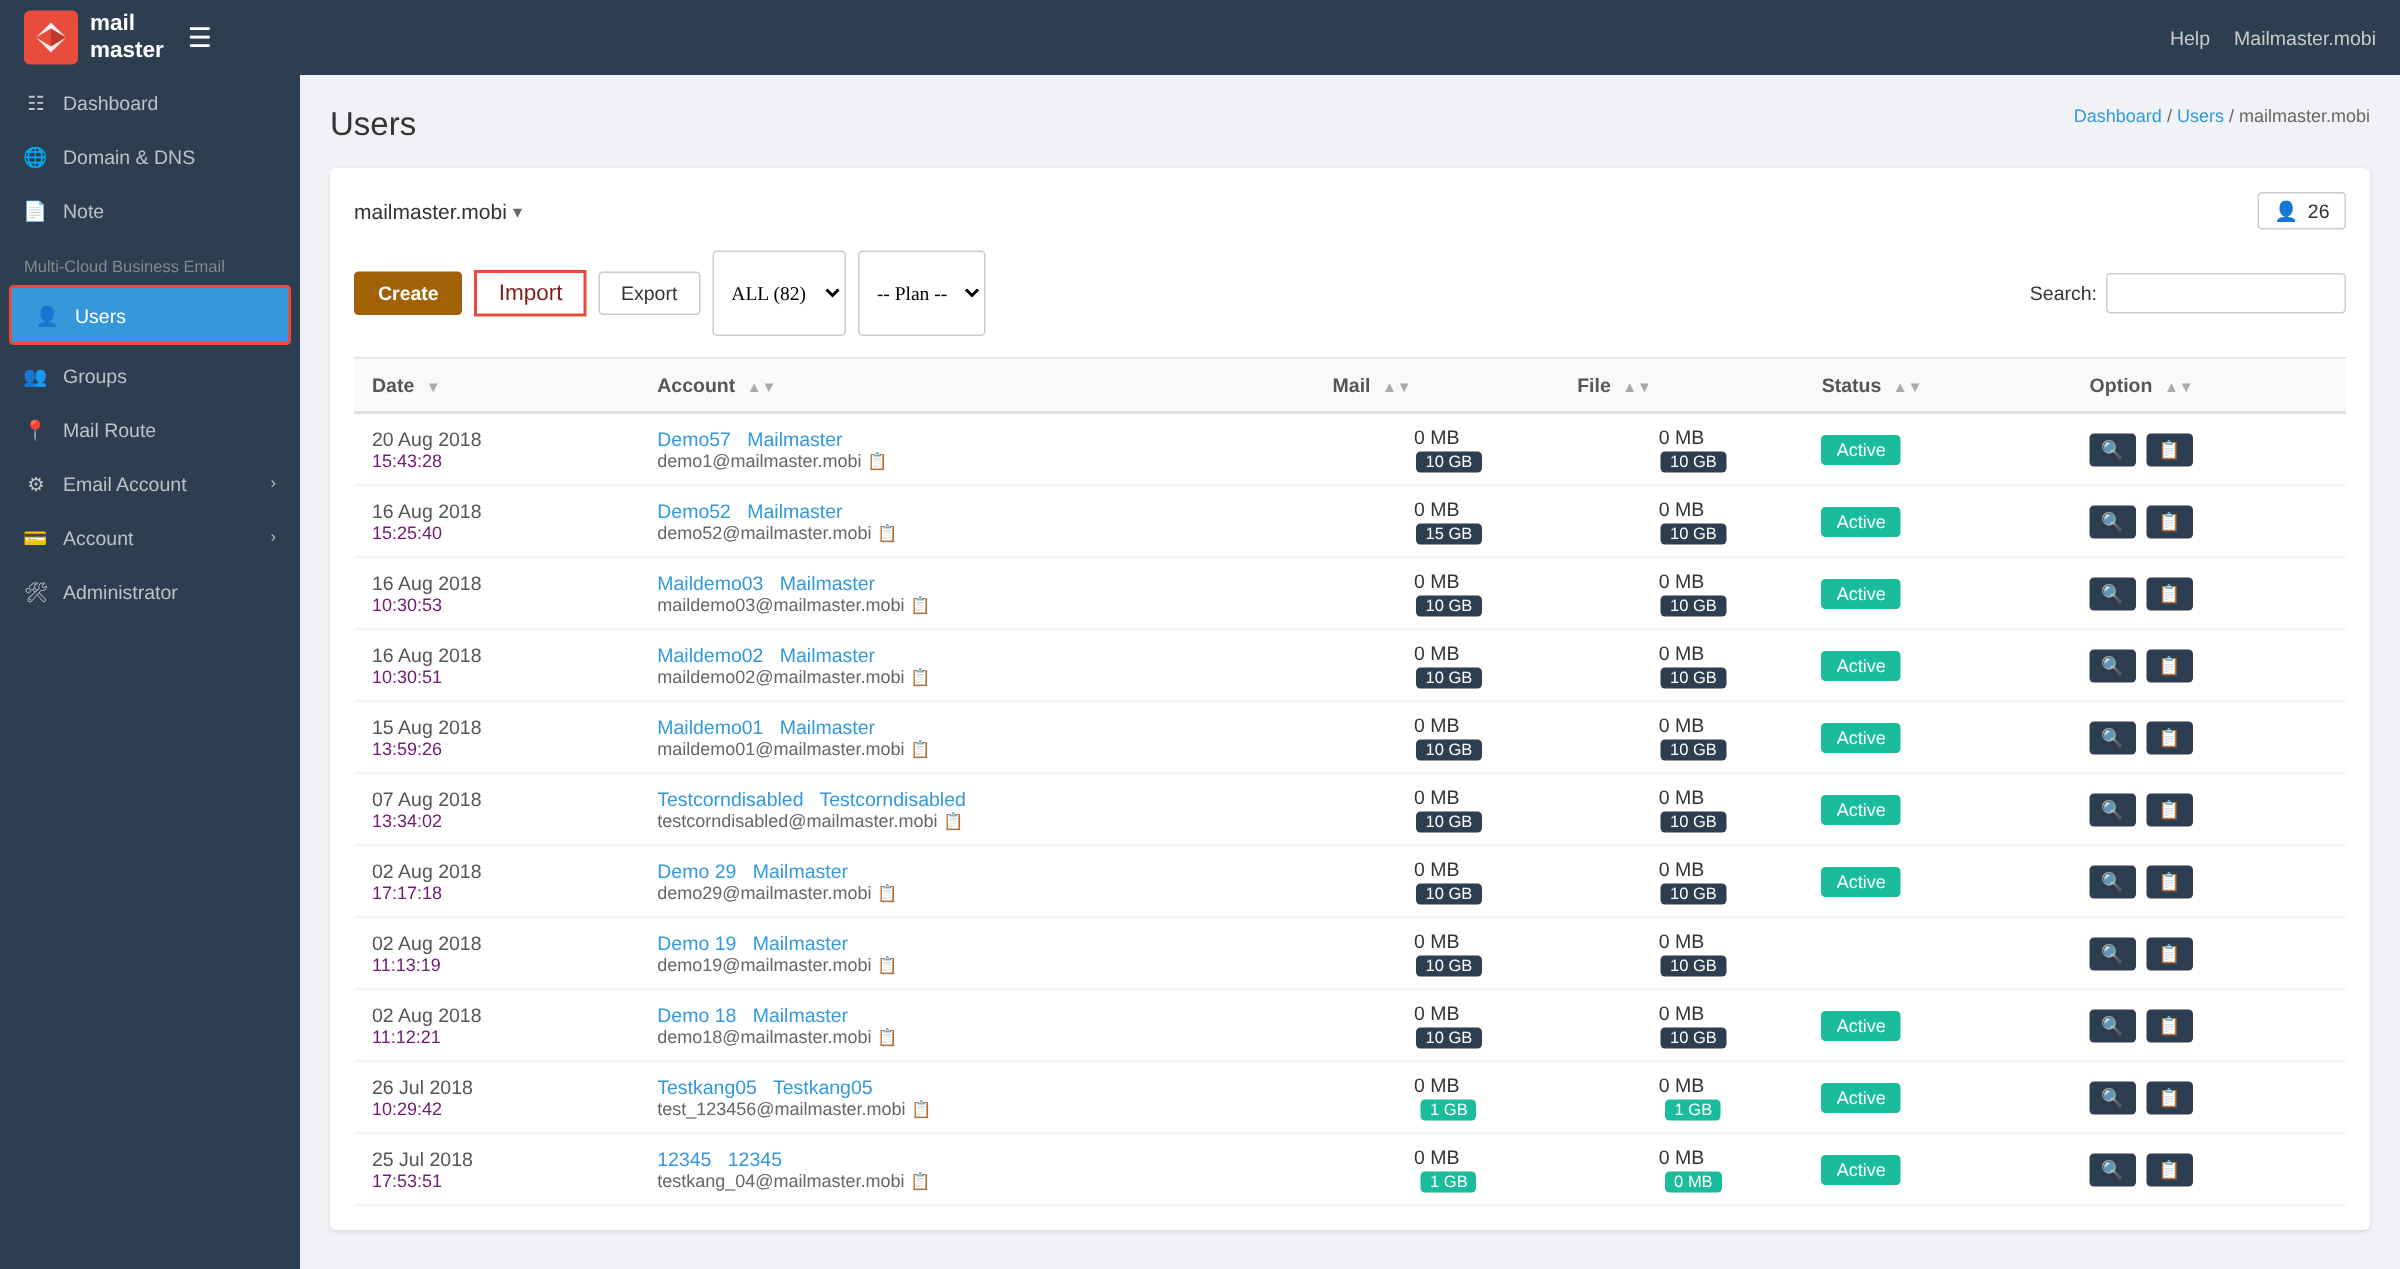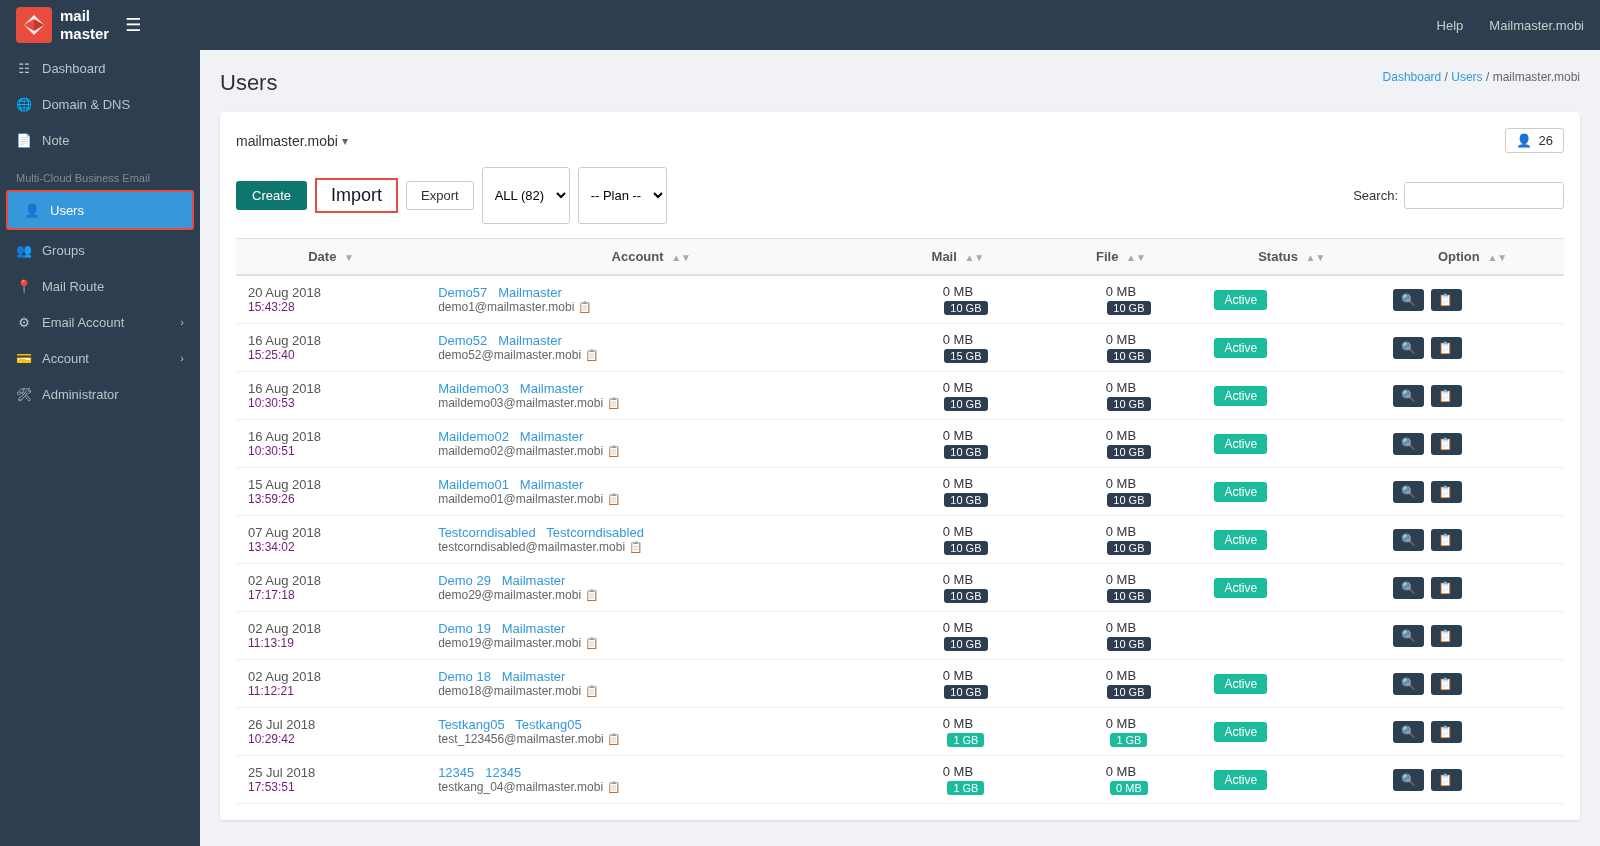--- a/index.html
+++ b/index.html
@@ -14,21 +14,21 @@
       padding: 0 16px;
       justify-content: space-between;
       position: fixed; top: 0; left: 0; right: 0; z-index: 100;
     }
     .topbar-left { display: flex; align-items: center; gap: 16px; }
     .logo { display: flex; align-items: center; gap: 8px; }
     .logo-icon { width: 36px; height: 36px; background: #e74c3c; border-radius: 4px; display: flex; align-items: center; justify-content: center; }
     .logo-icon svg { width: 28px; height: 28px; }
     .logo-text { color: white; font-size: 15px; font-weight: bold; line-height: 1.2; }
     .hamburger { color: white; font-size: 18px; cursor: pointer; }
-    .topbar-right { display: flex; gap: 26px; color: #ccc; font-size: 13px; }
+    .topbar-right { display: flex; gap: 16px; color: #ccc; font-size: 13px; }
     .topbar-right a { color: #ccc; text-decoration: none; }
 
     
     .layout { display: flex; margin-top: 50px; min-height: calc(100vh - 50px); }
 
     
     .sidebar {
       width: 200px;
       background: #2c3e50;
       min-height: calc(100vh - 50px);
@@ -105,53 +105,55 @@
     .domain-selector .caret { color: #666; font-size: 12px; }
 
     
     .action-row {
       display: flex;
       align-items: center;
       gap: 8px;
       margin-bottom: 14px;
     }
     .btn-create {
-      background: #0f766e;
+      background: #a16207;
       color: white;
       border: none;
       padding: 7px 16px;
       border-radius: 3px;
       cursor: pointer;
       font-size: 13px;
+      font-weight: bold;
     }
     .btn-import {
       background: white;
-      color: #0f172a;
+      color: #7f1d1d;
       border: 2px solid #e74c3c;
       padding: 5px 14px;
       border-radius: 0;
       cursor: pointer;
-      font-size: 18px;
+      font-size: 15px;
     }
     .btn-export {
       background: white;
       color: #333;
       border: 1px solid #ccc;
       padding: 6px 14px;
       border-radius: 3px;
       cursor: pointer;
       font-size: 13px;
     }
     .select-filter {
       border: 1px solid #ccc;
       border-radius: 3px;
       padding: 19px 8px;
       font-size: 13px;
       background: white;
       cursor: pointer;
+      font-family: Liberation Serif, serif;
     }
     .search-area { margin-left: auto; display: flex; align-items: center; gap: 6px; }
     .search-area label { font-size: 13px; color: #333; }
     .search-input {
       border: 1px solid #ccc;
       border-radius: 3px;
       padding: 5px 10px;
       font-size: 13px;
       width: 160px;
     }
@@ -171,21 +173,21 @@
     table {
       width: 100%;
       border-collapse: collapse;
       font-size: 13px;
     }
     thead th {
       background: #f8f9fa;
       border-bottom: 2px solid #e0e0e0;
       border-top: 1px solid #e0e0e0;
       padding: 10px 12px;
-      text-align: center;
+      text-align: left;
       font-weight: 600;
       color: #555;
     }
     thead th .sort-arrows { font-size: 10px; color: #aaa; margin-left: 4px; }
     tbody tr { border-bottom: 1px solid #f0f0f0; }
     tbody td { padding: 8px 12px; vertical-align: middle; }
     .date-cell { color: #555; }
     .date-time { color: #701a75; font-size: 12px; }
     .account-name { color: #3498db; cursor: pointer; }
     .account-email { color: #666; font-size: 12px; display: flex; align-items: center; gap: 4px; }

